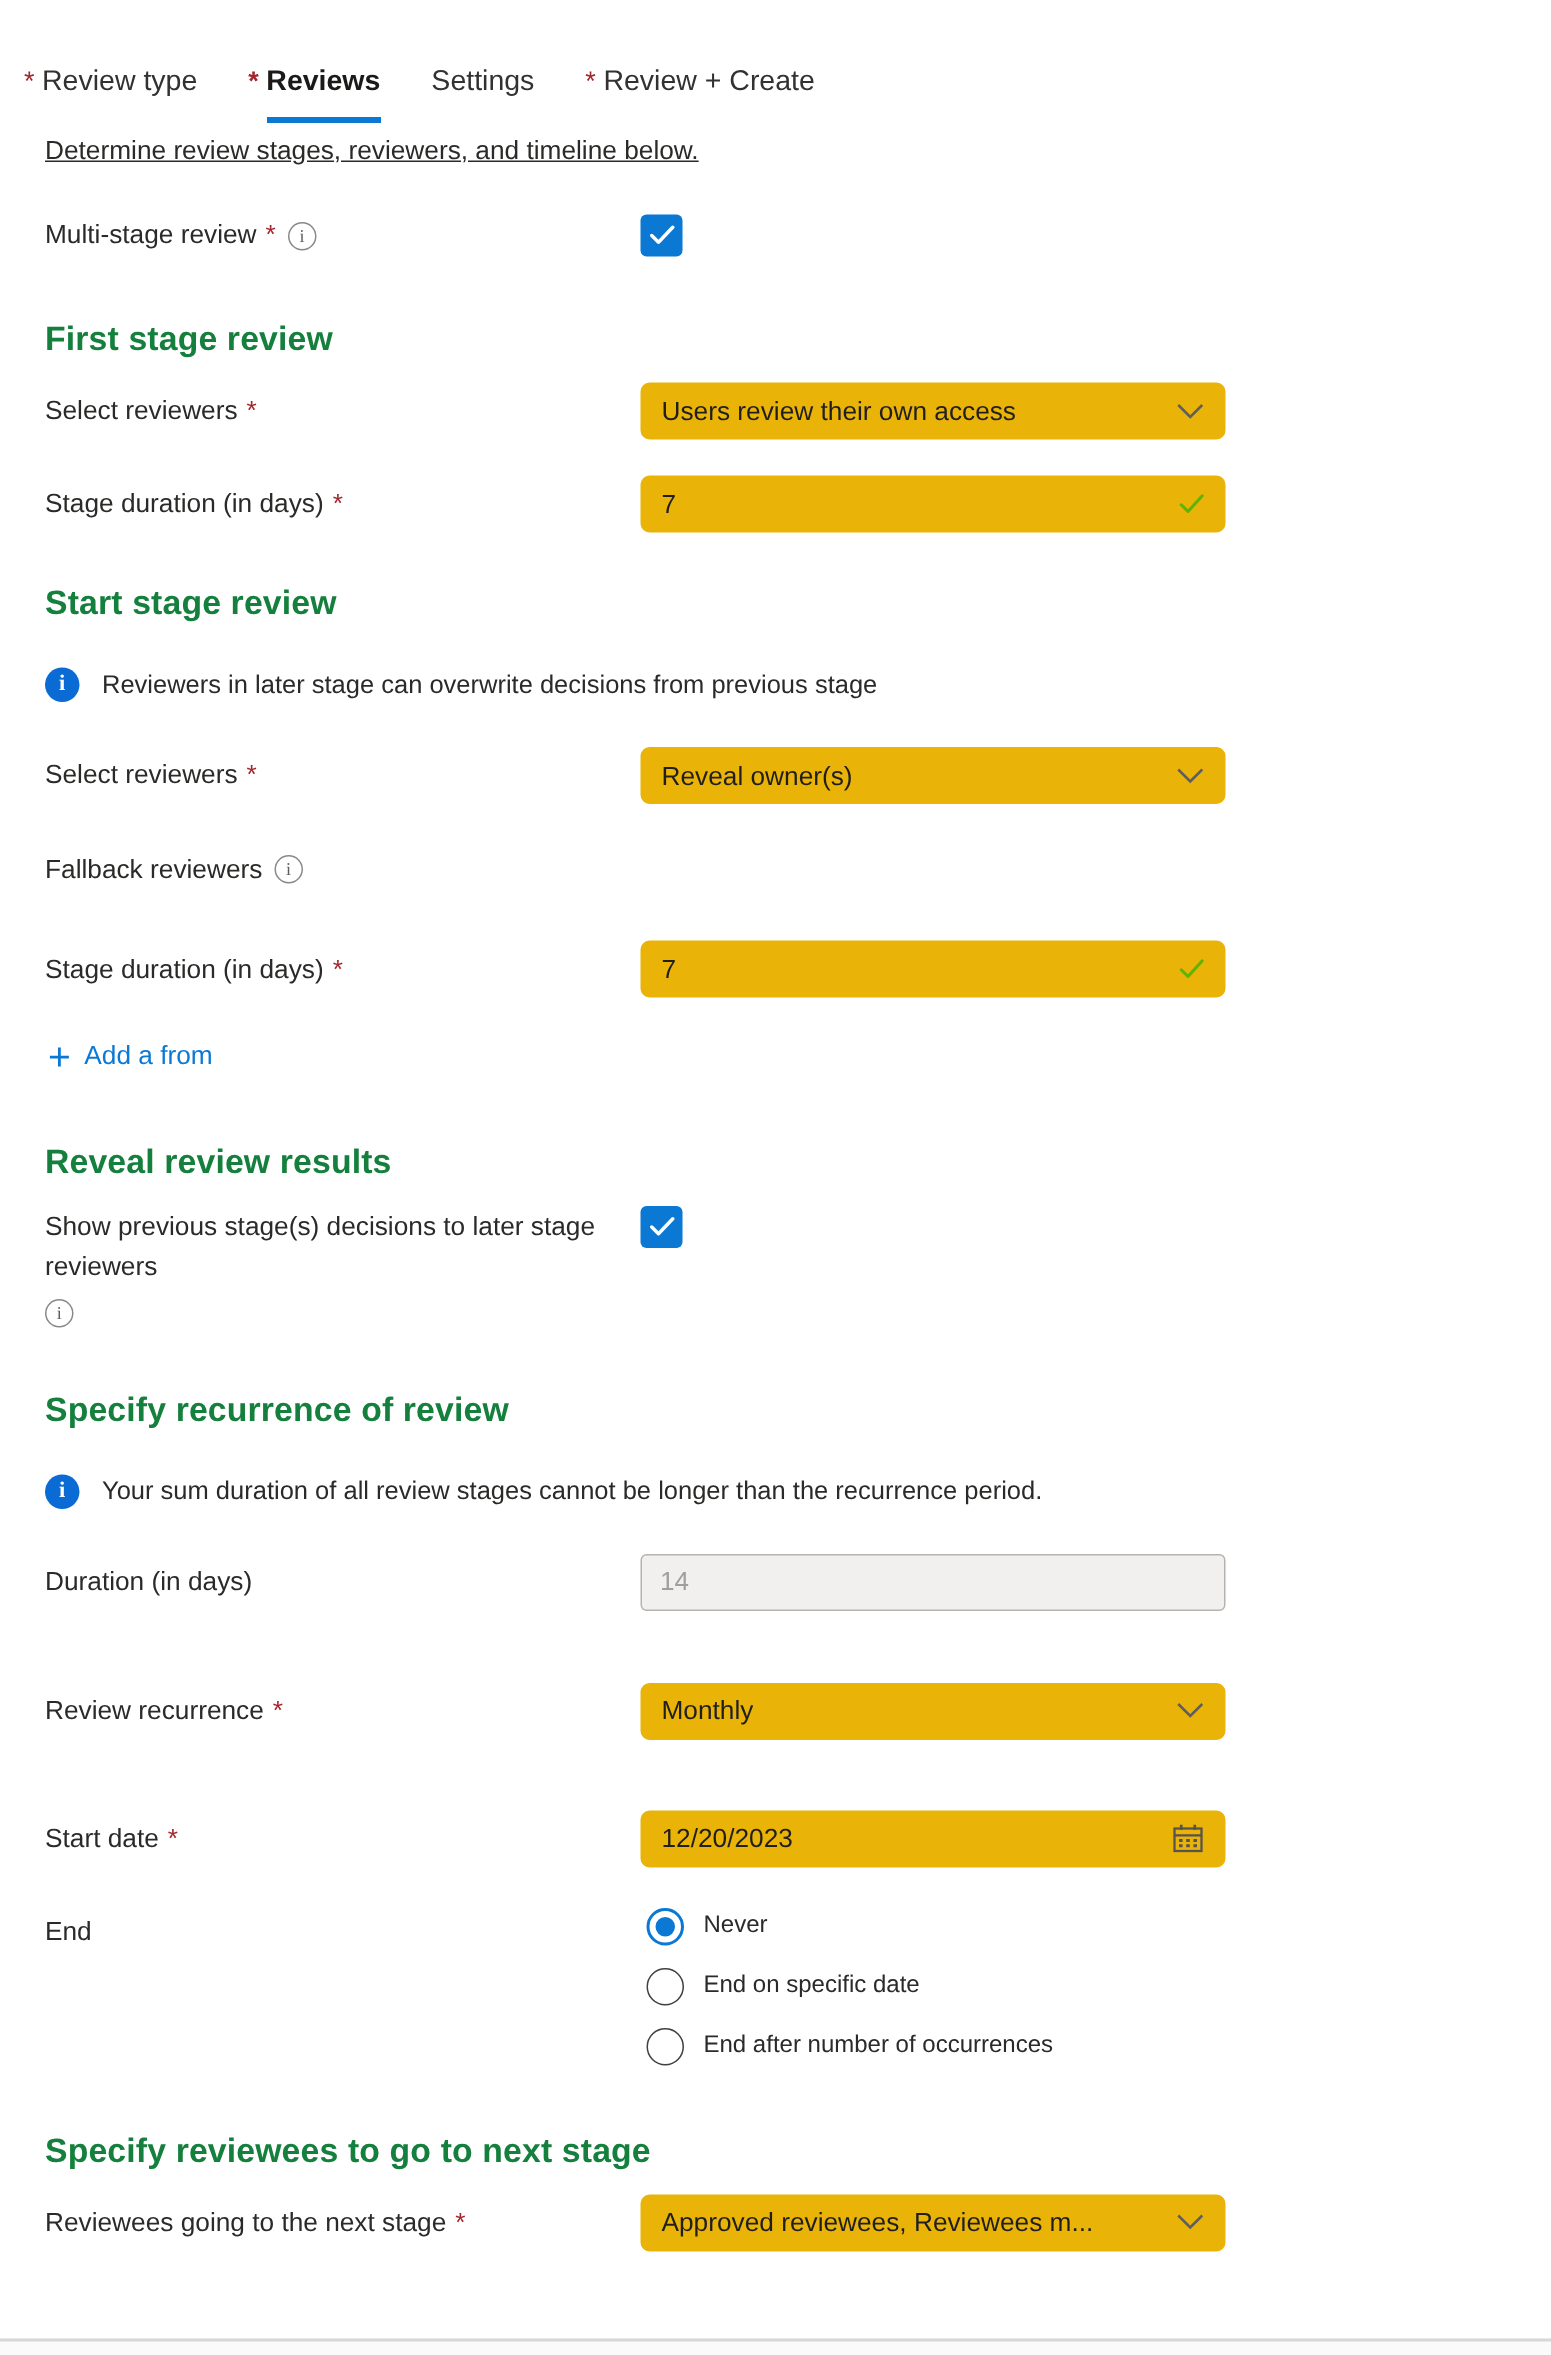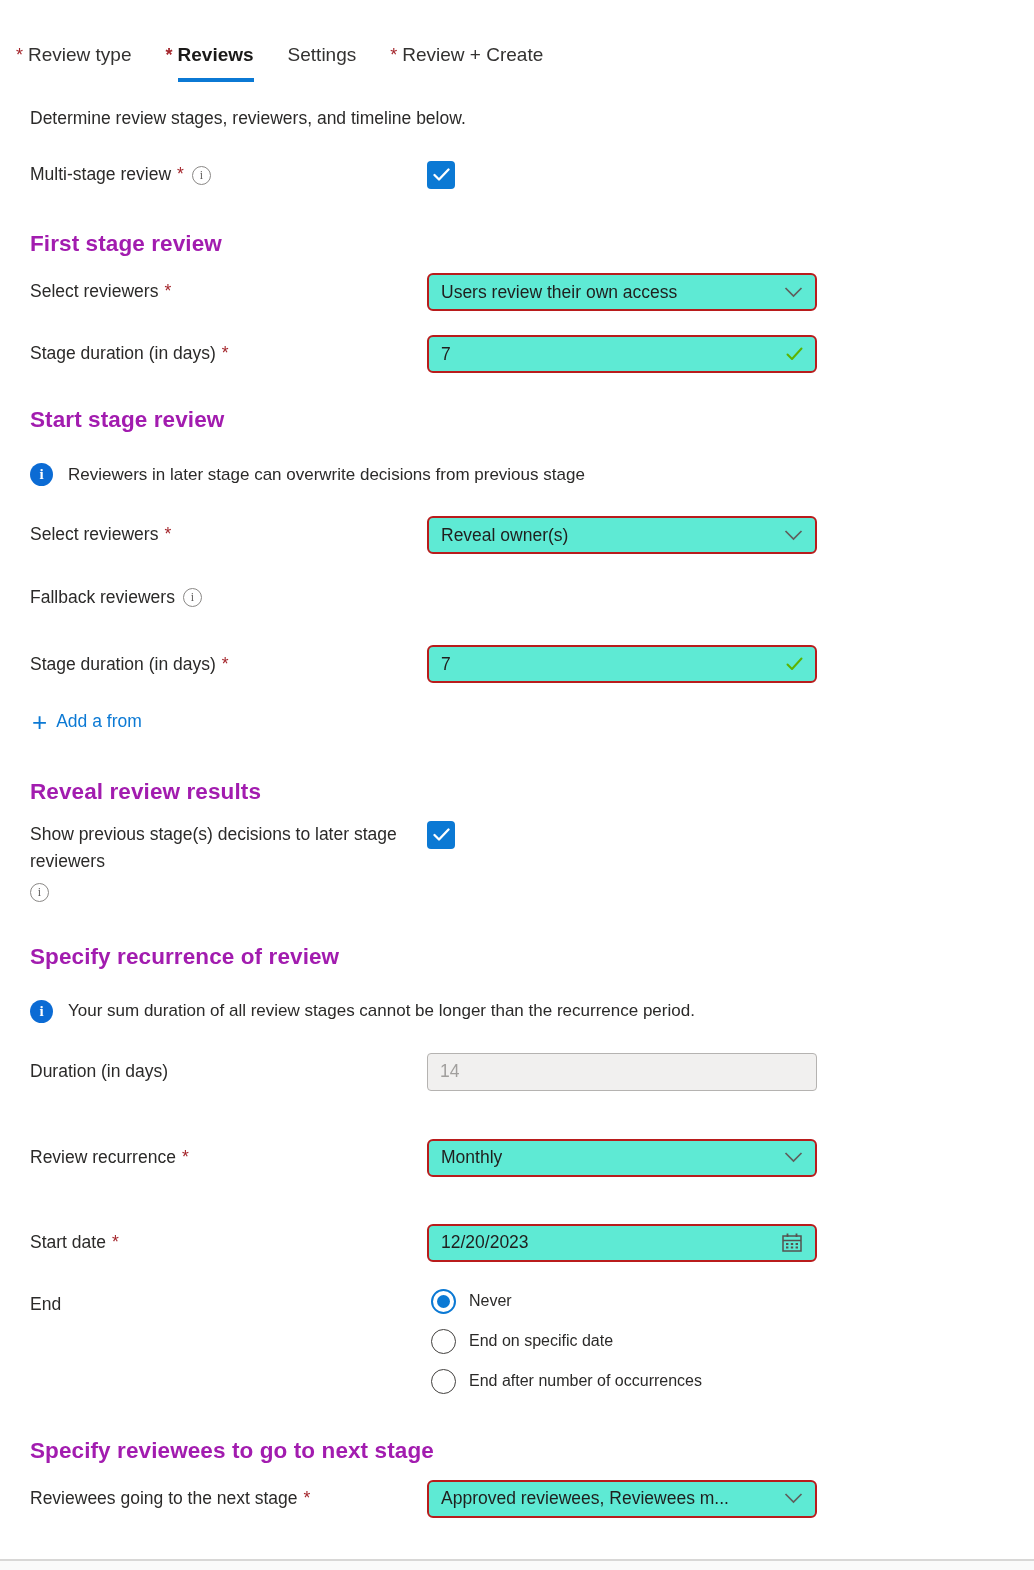--- a/index.html
+++ b/index.html
@@ -28,21 +28,21 @@
   .tab .req { color: #a4262c; margin-right: 5px; font-size: 18px; }
   .tab .tab-label { display: inline-block; padding-bottom: 12px; border-bottom: 4px solid transparent; }
   .tab.active { font-weight: 700; color: #1b1a19; }
   .tab.active .tab-label { border-bottom-color: #0b79d4; }
   
   .content { padding: 0 30px 0 30px; }
   .intro { font-size: 17.5px; margin-top: 26px; color: #2b2a29; }
   h2.section {
     font-size: 22.5px;
     font-weight: 700;
-    color: #a21caf;
+    color: #15803d;
     letter-spacing: 0.1px;
   }
   .row {
     display: grid;
     grid-template-columns: 397px 390px;
     align-items: center;
   }
   .row.top-align { align-items: start; }
   .lbl { font-size: 17.5px; color: #2b2a29; display: flex; align-items: center; gap: 8px; flex-wrap: wrap; line-height: 1.55; }
   .lbl .req { color: #a4262c; margin-left: -2px; }
@@ -71,27 +71,27 @@
   .checkbox {
     width: 28px; height: 28px;
     background: #0b79d4;
     border-radius: 4px;
     display: flex; align-items: center; justify-content: center;
     cursor: pointer;
   }
   
   .field {
     height: 38px;
-    border: 2px solid #b91c1c;
+    border: 2px solid #eab308;
     border-radius: 6px;
     display: flex; align-items: center; justify-content: space-between;
     padding: 0 12px 0 12px;
     font-size: 17.5px;
     color: #201f1e;
-    background: #5eead4;
+    background: #eab308;
     cursor: pointer;
   }
   .field .val { white-space: nowrap; overflow: hidden; }
   .field.disabled {
     border: 1px solid #b5b3b1;
     background: #f1f0ef;
     color: #a19f9d;
     border-radius: 4px;
     cursor: default;
   }
@@ -113,21 +113,21 @@
   .radio-dot { width: 13px; height: 13px; border-radius: 50%; background: #0b79d4; }
   .radio-text { font-size: 16px; color: #2b2a29; }
   
   .footer {
     position: absolute; left: 0; bottom: 0;
     width: 100%; height: 11px;
     background: #fafafa;
     border-top: 2px solid #d8d7d6;
   }
   
-  .mt-intro { margin-top: 26px; }
+  .mt-intro { margin-top: 8px; text-decoration: underline; }
   .mt-multistage { margin-top: 32px; }
   .mt-h-first { margin-top: 42px; }
   .mt-row-a { margin-top: 16px; }
   .mt-row-b { margin-top: 24px; }
   .mt-h-second { margin-top: 34px; }
   .mt-info { margin-top: 30px; }
   .mt-select2 { margin-top: 30px; }
   .mt-fallback { margin-top: 30px; }
   .mt-dur2 { margin-top: 34px; }
   .mt-addstage { margin-top: 28px; }

